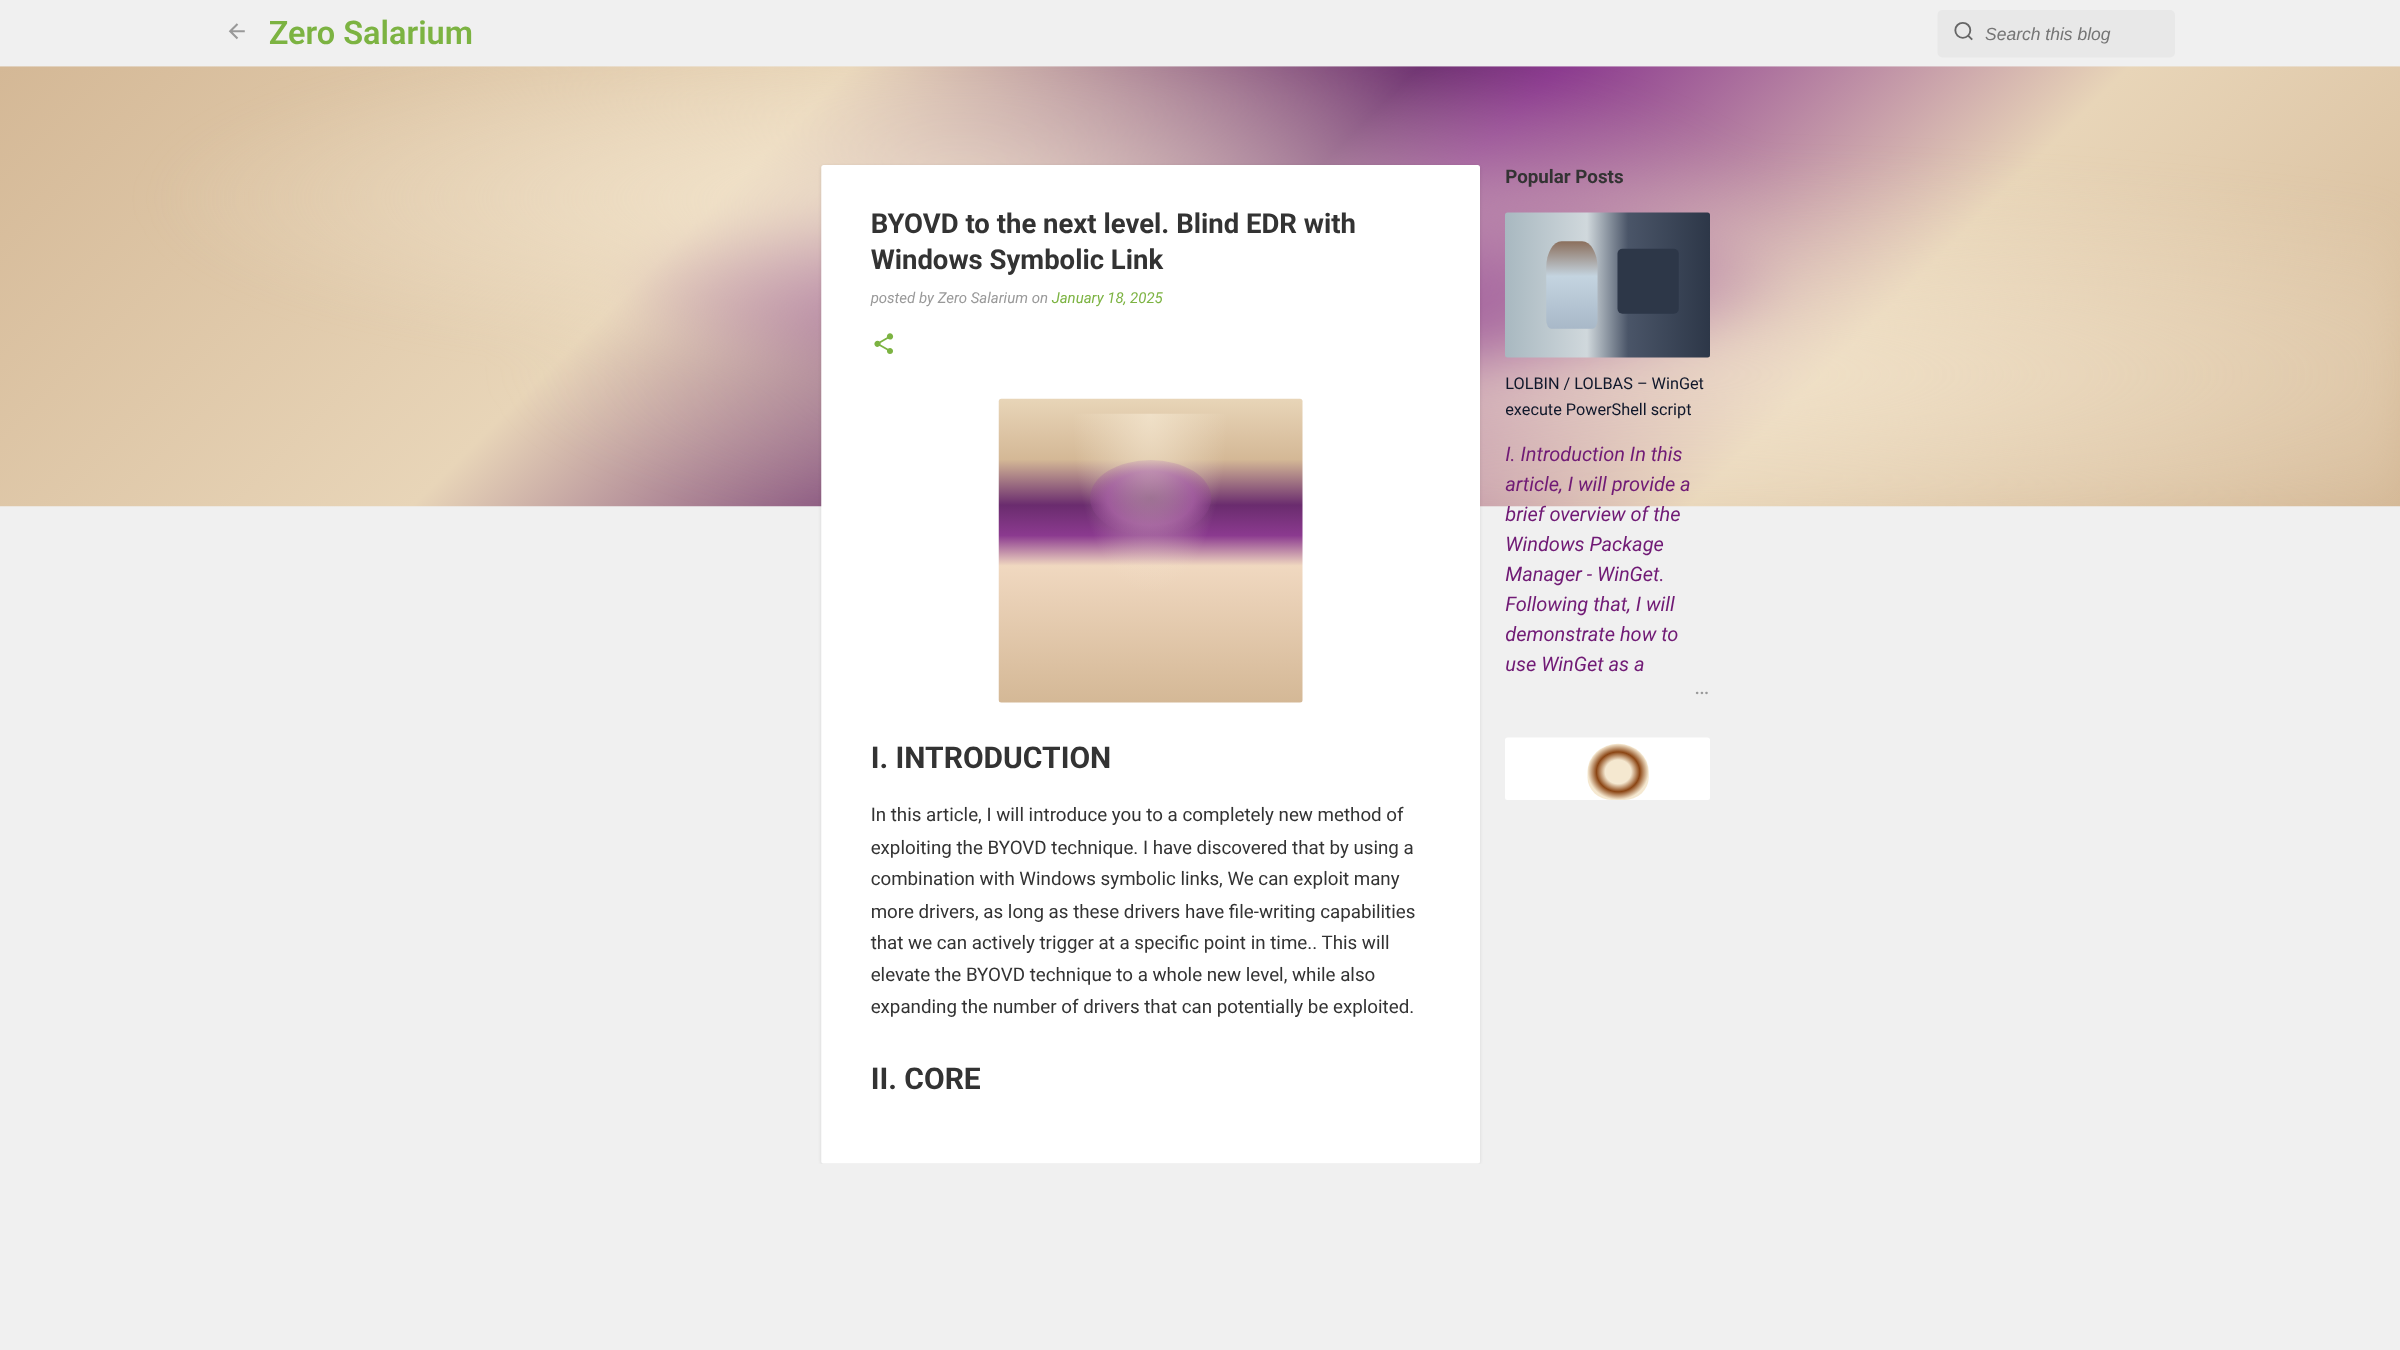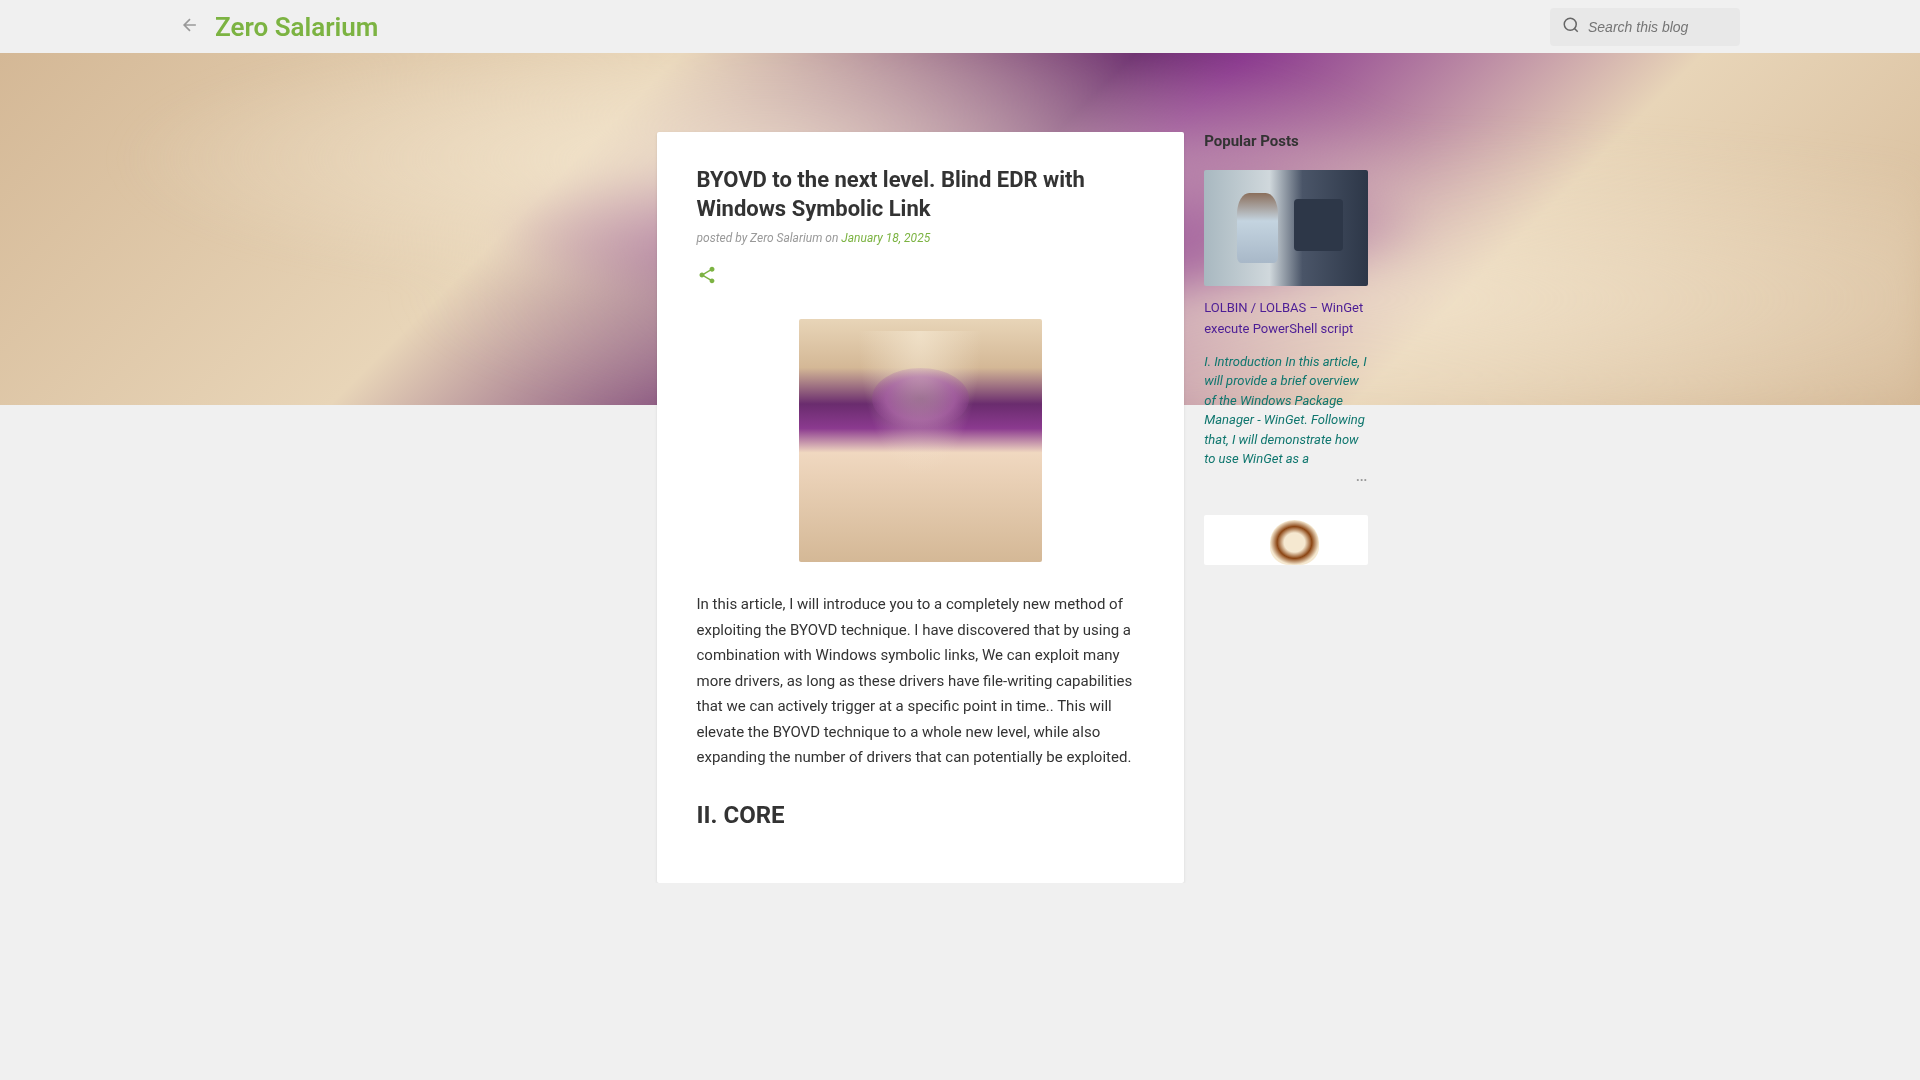--- a/index.html
+++ b/index.html
@@ -207,30 +207,30 @@
       right: 15%;
       top: 25%;
       width: 30%;
       height: 45%;
       background: #2d3748;
       border-radius: 4px;
     }
     
     .popular-post-title {
       font-size: 13px;
-      color: #4c1d95;
+      color: #0f172a;
       line-height: 1.6;
       margin-bottom: 12px;
       cursor: pointer;
     }
     
     .popular-post-excerpt {
-      font-size: 13px;
+      font-size: 16px;
       font-style: italic;
-      color: #0f766e;
+      color: #701a75;
       line-height: 1.5;
       position: relative;
     }
     
     .ellipsis {
       text-align: right;
       color: #999;
       font-size: 18px;
       margin-top: -5px;
     }
@@ -286,20 +286,21 @@
     <h1 class="article-title">BYOVD to the next level. Blind EDR with Windows Symbolic Link</h1>
     <div class="article-meta">
       <span>posted by </span><span>Zero Salarium</span><span> on </span><span class="date">January 18, 2025</span>
     </div>
     <div class="share-button">
       <svg width="20" height="20" viewBox="0 0 24 24" fill="currentColor">
         <path d="M18 16.08c-.76 0-1.44.3-1.96.77L8.91 12.7c.05-.23.09-.46.09-.7s-.04-.47-.09-.7l7.05-4.11c.54.5 1.25.81 2.04.81 1.66 0 3-1.34 3-3s-1.34-3-3-3-3 1.34-3 3c0 .24.04.47.09.7L8.04 9.81C7.5 9.31 6.79 9 6 9c-1.66 0-3 1.34-3 3s1.34 3 3 3c.79 0 1.5-.31 2.04-.81l7.12 4.16c-.05.21-.08.43-.08.65 0 1.61 1.31 2.92 2.92 2.92 1.61 0 2.92-1.31 2.92-2.92s-1.31-2.92-2.92-2.92z"></path>
       </svg>
     </div>
     <div class="article-image"></div>
+    <h2 class="section-heading"> I. INTRODUCTION</h2>
     <p class="article-text">In this article, I will introduce you to a completely new method of exploiting the BYOVD technique. I have discovered that by using a combination with Windows symbolic links, We can exploit many more drivers, as long as these drivers have file-writing capabilities that we can actively trigger at a specific point in time.. This will elevate the BYOVD technique to a whole new level, while also expanding the number of drivers that can potentially be exploited.</p>
     <h2 class="section-heading">II. CORE</h2>
   </article>
 
   <aside class="sidebar">
     <h3 class="sidebar-title">Popular Posts</h3>
     <div class="popular-post-image"></div>
     <div class="popular-post-title">LOLBIN / LOLBAS – WinGet execute PowerShell script</div>
     <div class="popular-post-excerpt">
       <span>I. Introduction In this article, I will provide a brief overview of the Windows Package Manager - WinGet. Following that, I will demonstrate how to use WinGet as a</span>

